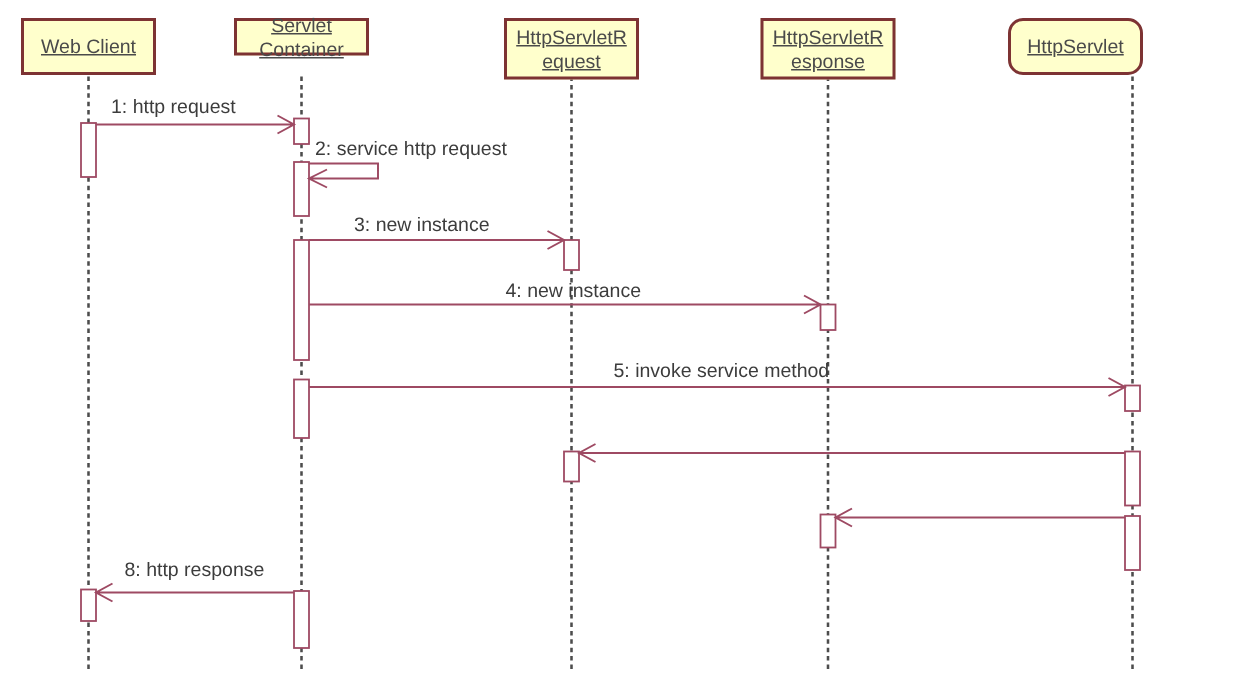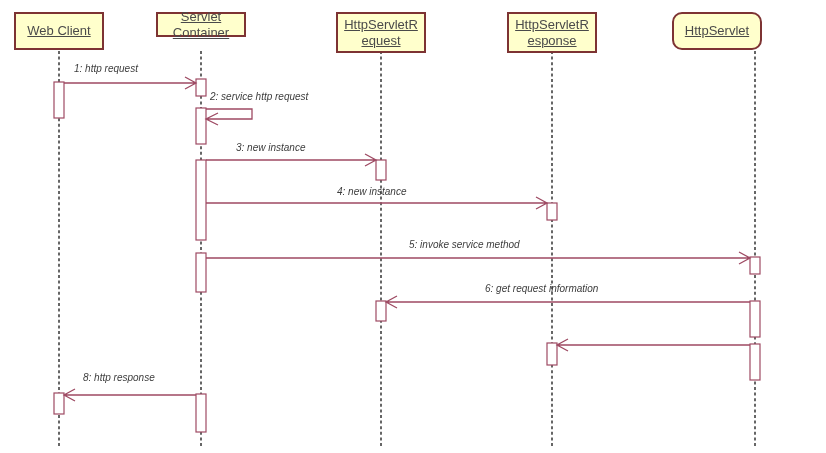--- a/index.html
+++ b/index.html
@@ -43,24 +43,23 @@
     justify-content: center;
     text-align: center;
     font-size: 13px;
     line-height: 1.2;
     color: var(--header-text, #4a4a4a);
     text-decoration: underline;
     white-space: pre-line;
   }
   .msg-label {
     position: absolute;
-    font-size: 10px;
+    font-size: 13px;
     color: var(--label-text, #3c3c3c);
     white-space: nowrap;
-    font-style: italic;
   }
   .watermark {
     position: absolute;
     left: 678px;
     top: 398px;
     width: 148px;
     height: 55px;
     background: var(--watermark-bg, #f3f3f3);
     display: flex;
     align-items: center;
@@ -128,17 +127,16 @@
 equest</div>
   <div class="actor" style="left:507px; width:90px; height:41px;">HttpServletR
 esponse</div>
   <div class="actor" style="left:672px; width:90px;border-radius:10px;">HttpServlet</div>
 
   <div class="msg-label" style="left:74px;  top:63px;">1: http request</div>
   <div class="msg-label" style="left:210px; top:91px;">2: service http request</div>
   <div class="msg-label" style="left:236px; top:142px;">3: new instance</div>
   <div class="msg-label" style="left:337px; top:186px;">4: new instance</div>
   <div class="msg-label" style="left:409px; top:239px;">5: invoke service method</div>
-  <div class="msg-label" style="left:485px; top:283px;">6: get request information</div>
   <div class="msg-label" style="left:83px;  top:372px;">8: http response</div>
 
 
 </div>
 
 </body></html>

